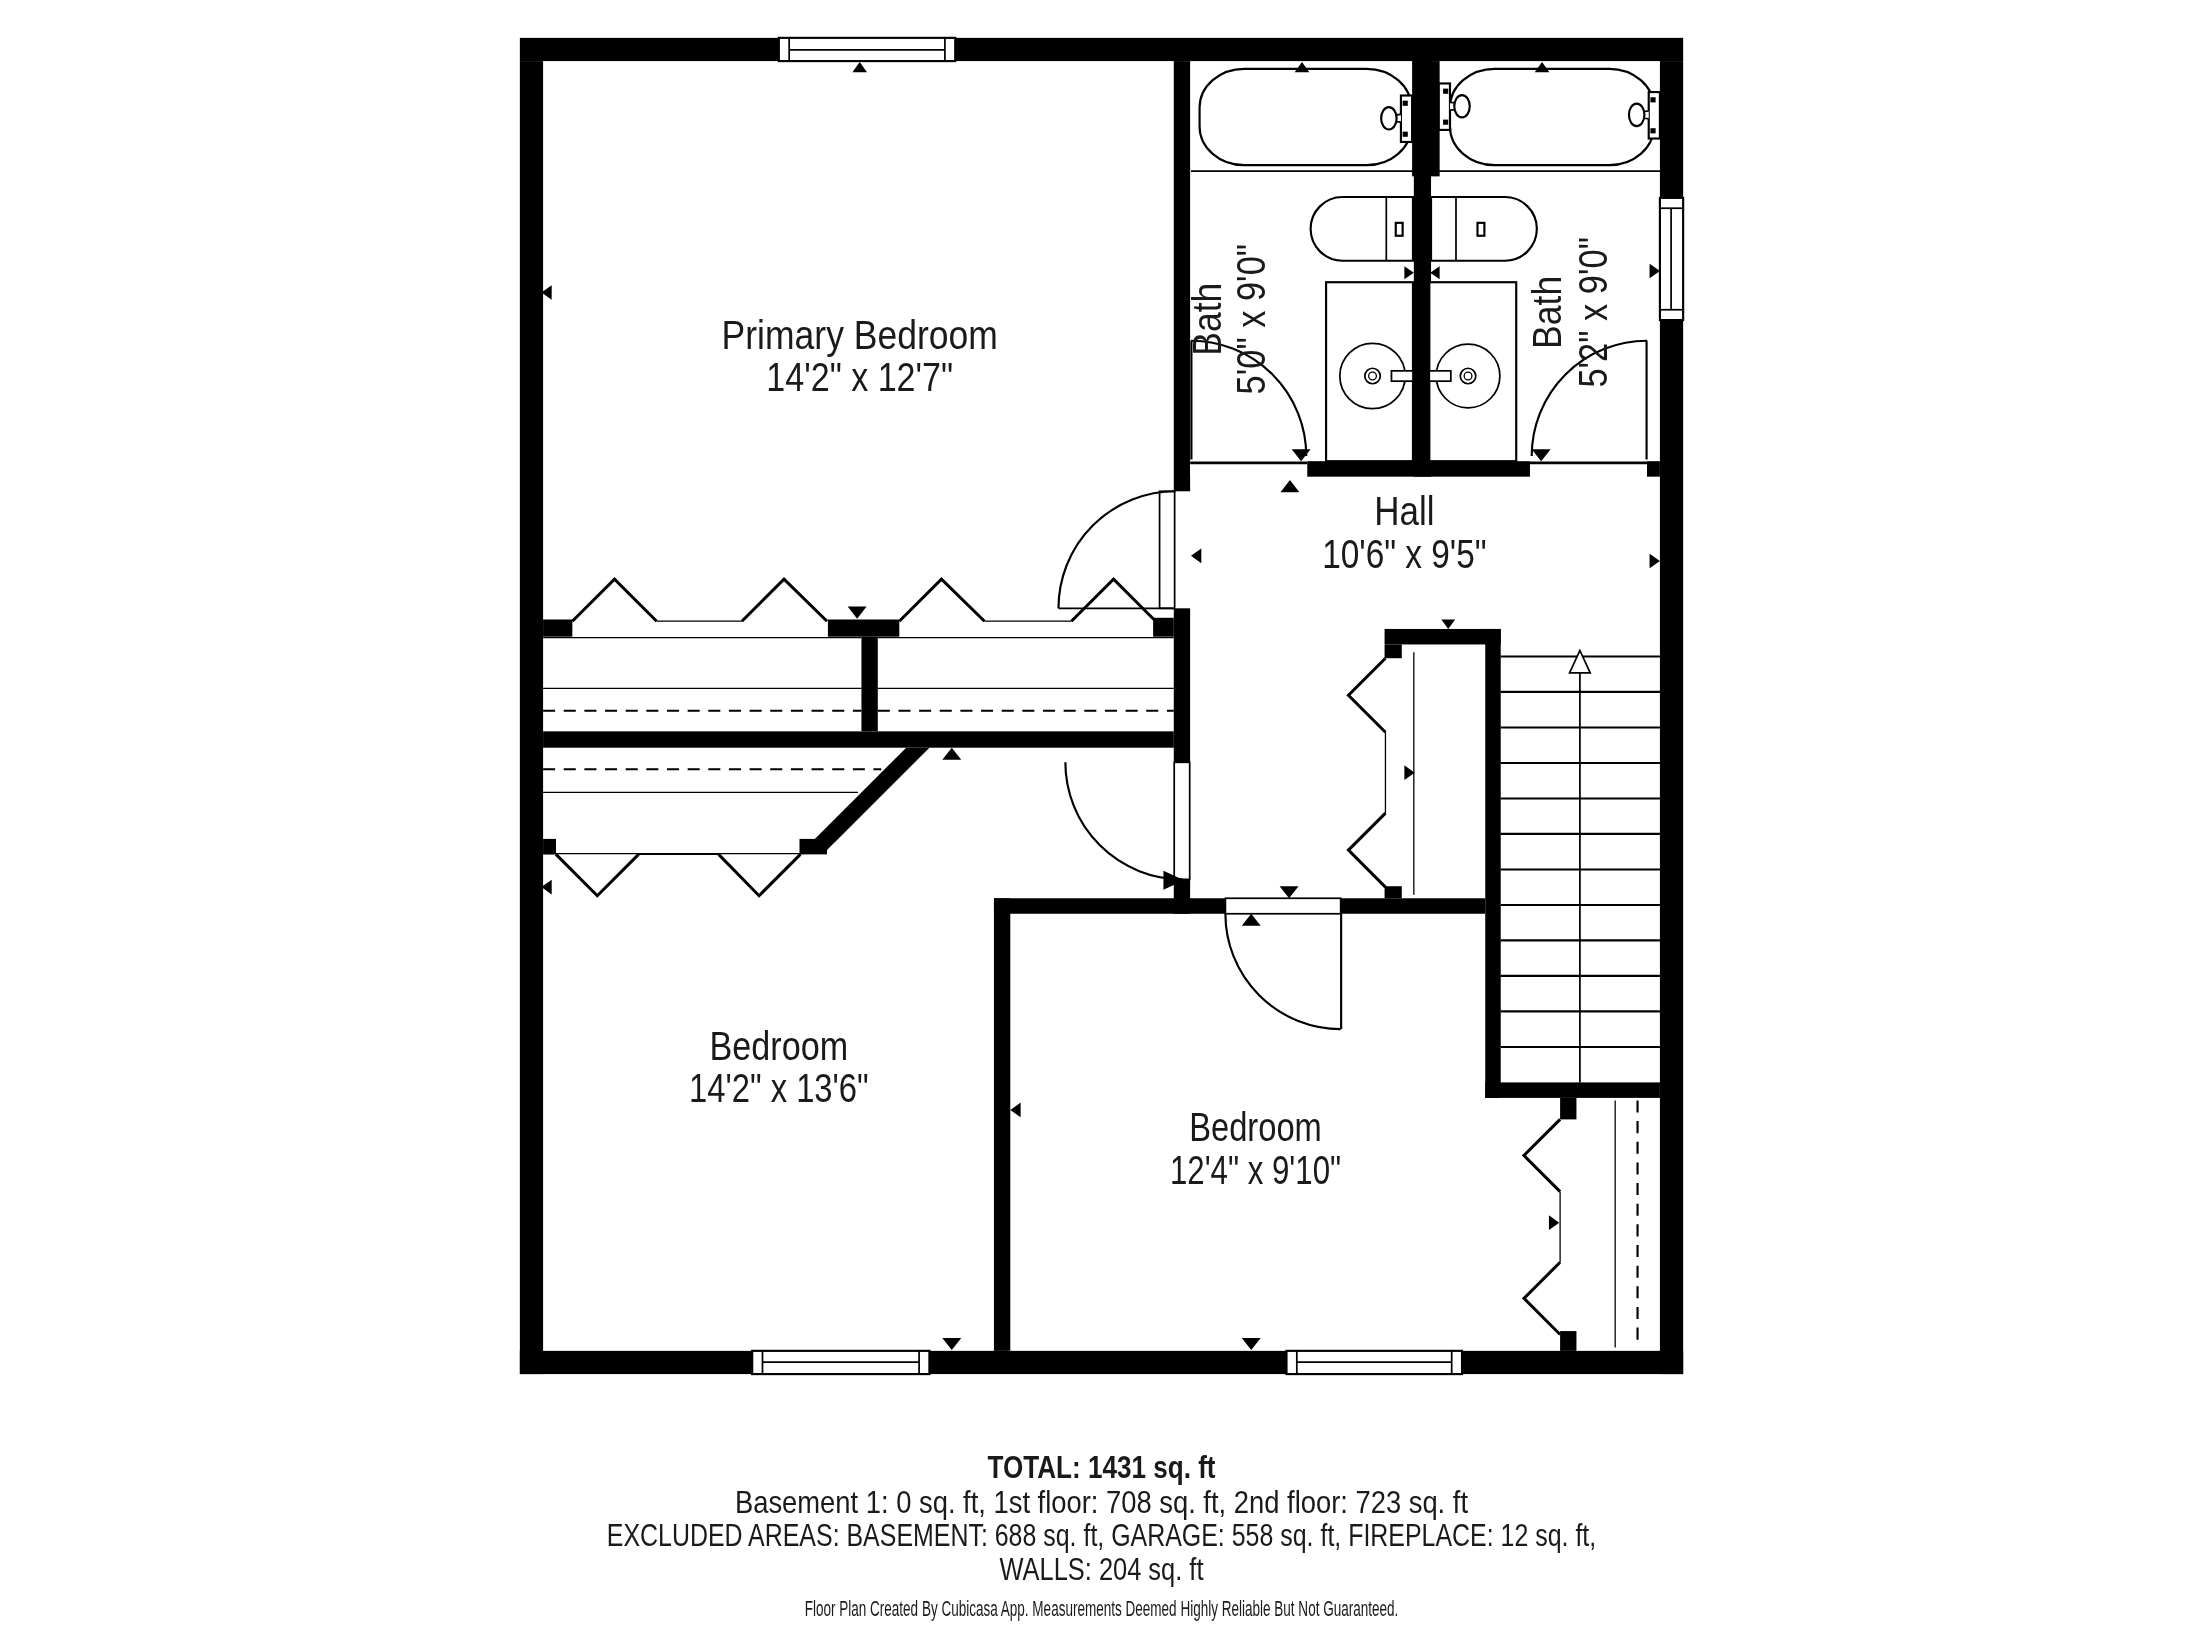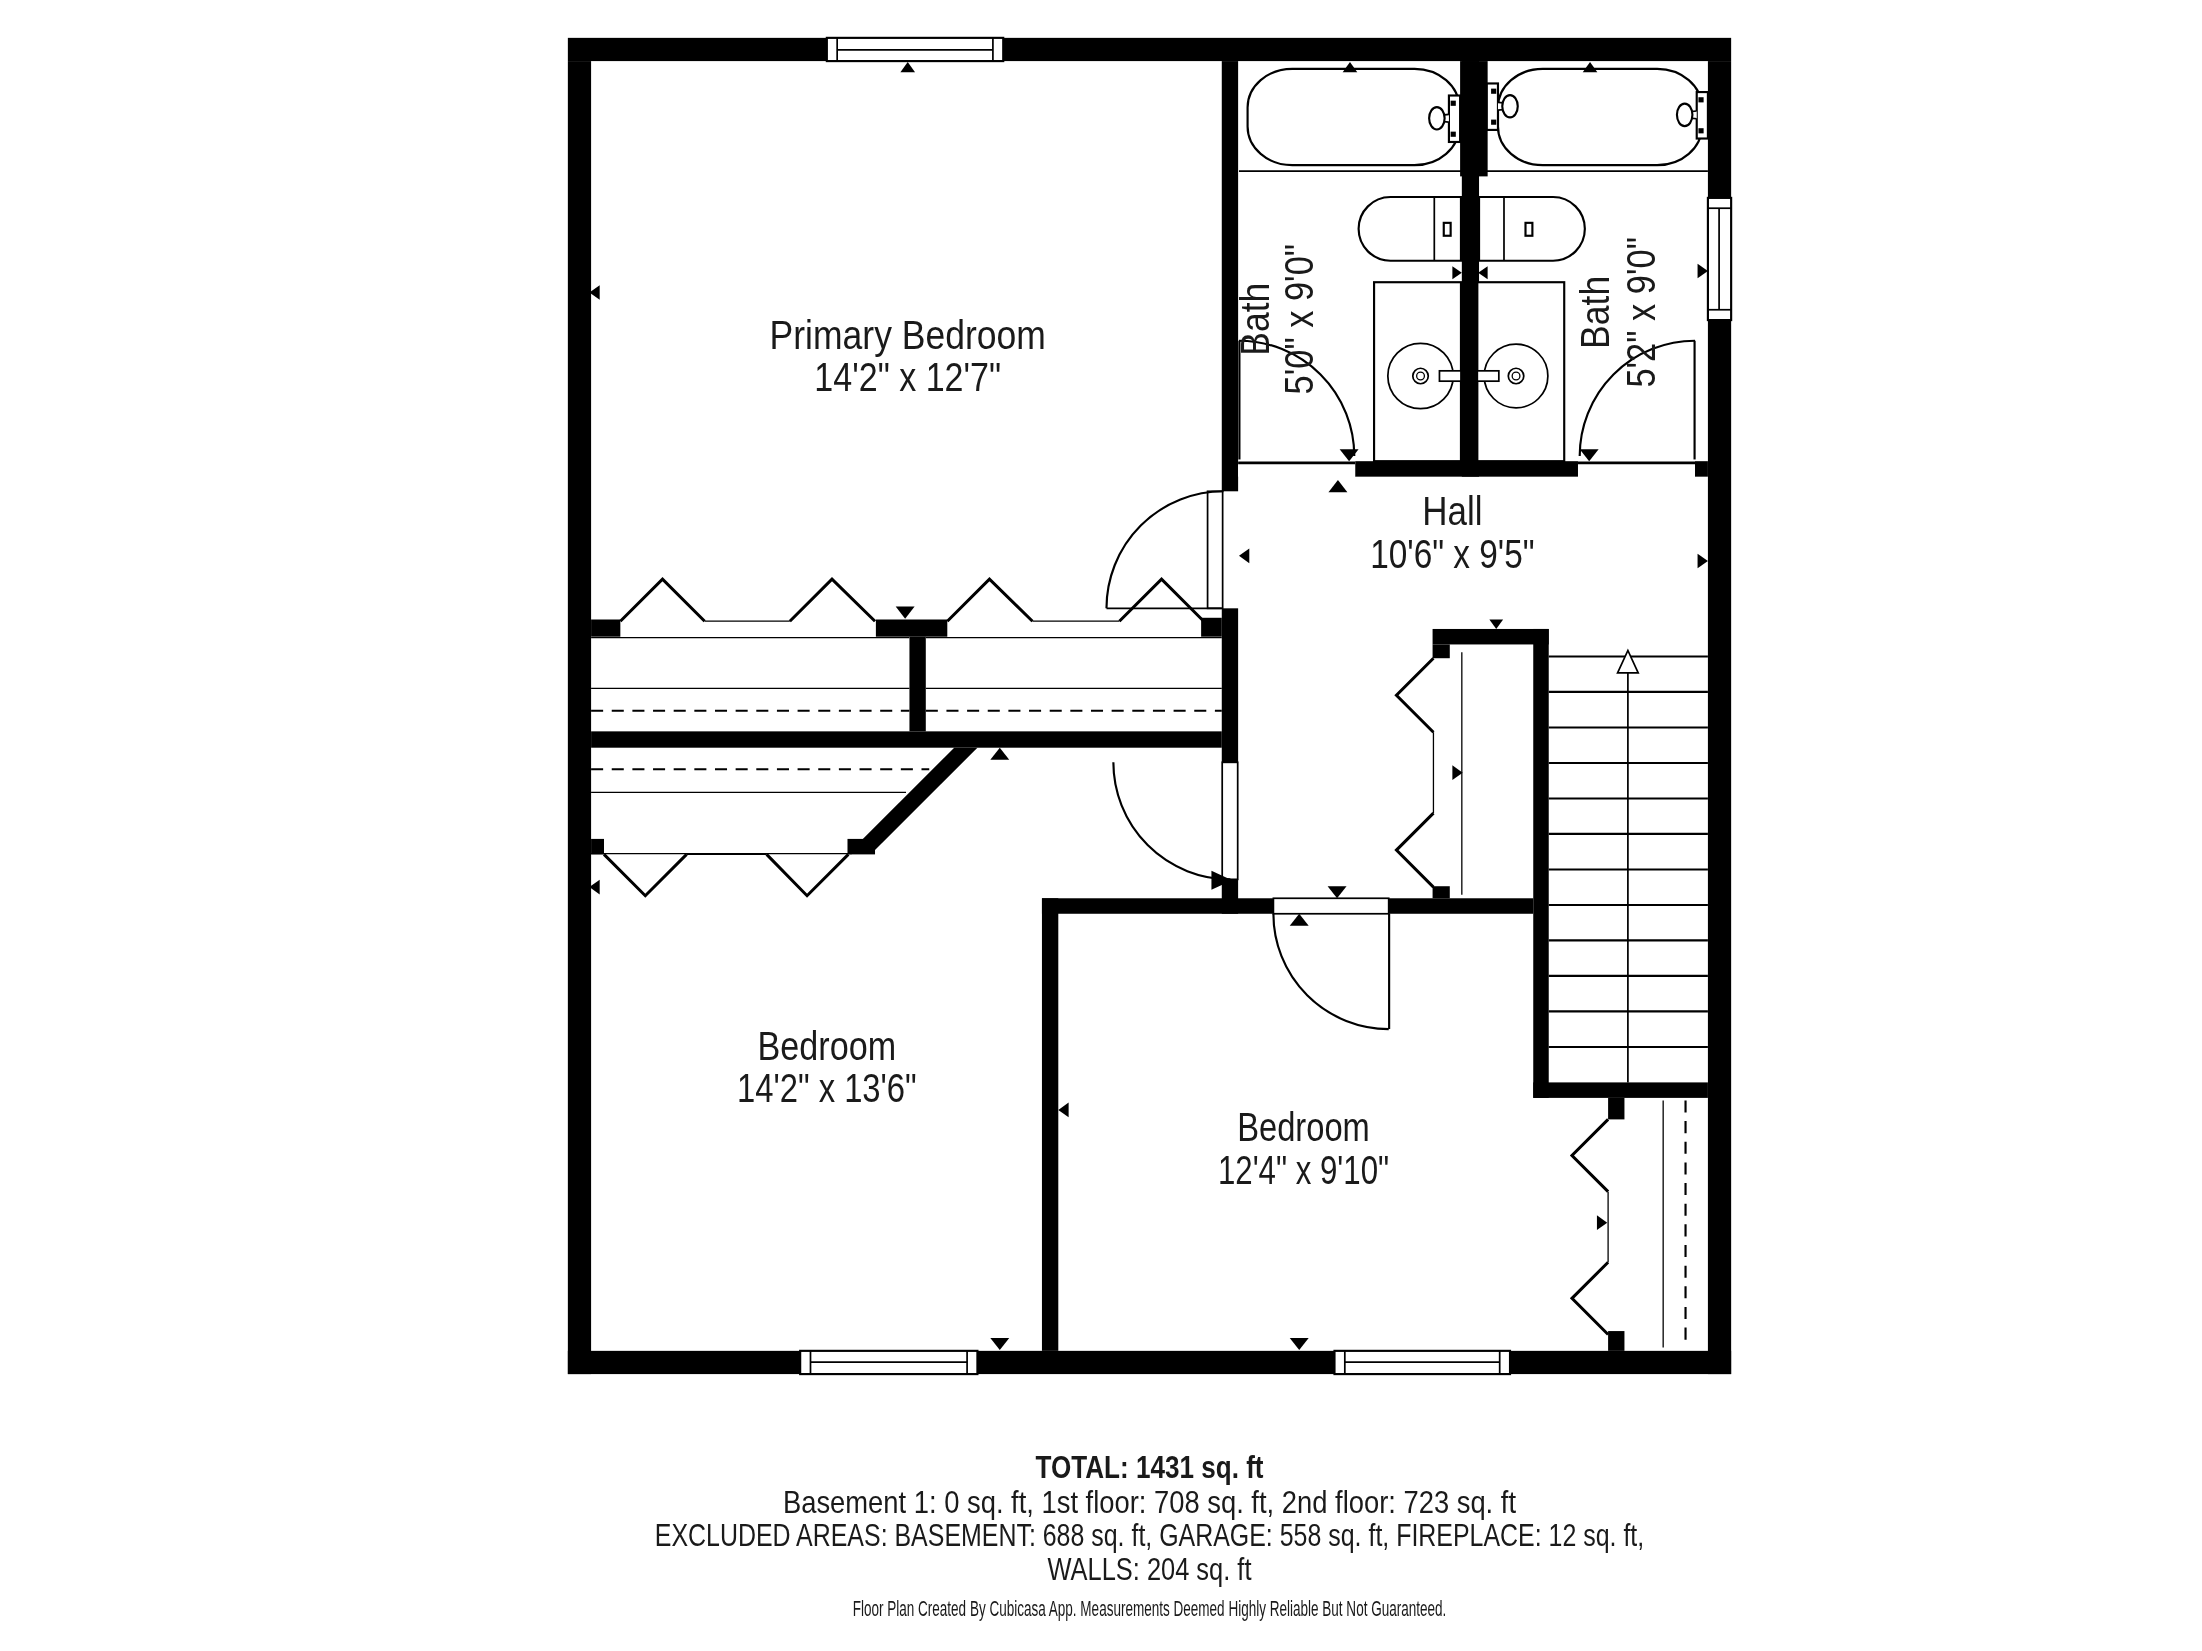--- a/index.html
+++ b/index.html
@@ -1,16 +1,16 @@
 <!DOCTYPE html>
 <html style="font-size:13.8px"><head>
 <meta charset="utf-8">
 <style>
   html,body{margin:0;padding:0;background:#ffffff;}
-  .wrap{width:1912px;height:1652px;position:relative;background:#ffffff;padding-left:48px;}
+  .wrap{width:1912px;height:1652px;position:relative;background:#ffffff;}
   text{font-family:"Liberation Sans", sans-serif; fill:#1a1a1a;}
   .room{font-size:48px;}
   .sum1{font-size:37px;font-weight:bold;}
   .sum{font-size:37px;}
   .fine{font-size:25px;}
 </style>
 </head>
 <body>
 <div class="wrap">
 <svg width="2203" height="1652" viewBox="0 0 2560 1920">

